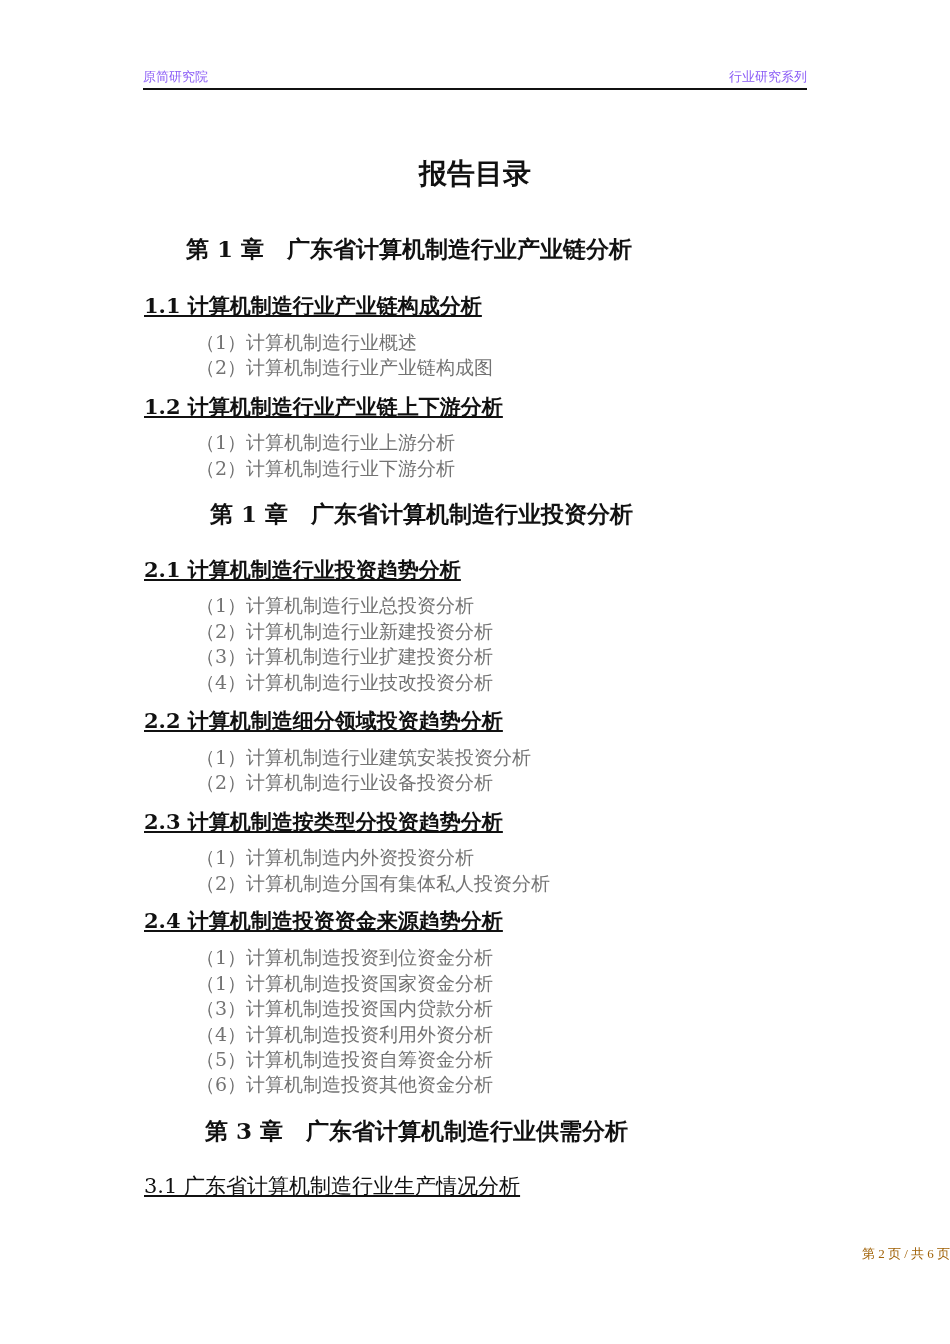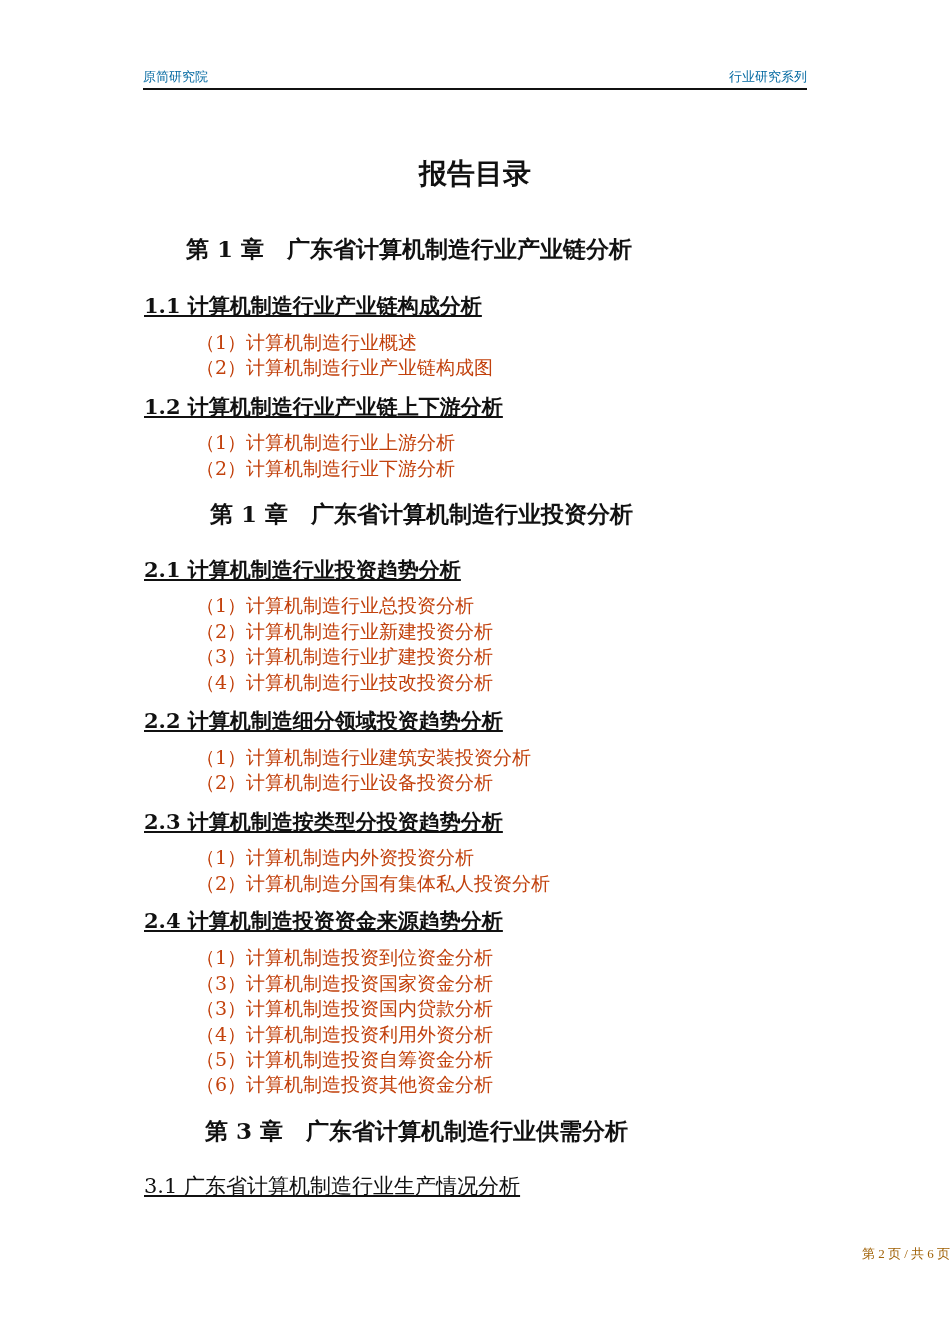--- a/index.html
+++ b/index.html
@@ -1,25 +1,25 @@
 <!DOCTYPE html>
 <html><head>
 <meta charset="utf-8">
 <style>
   html, body { margin: 0; padding: 0; background: #ffffff; }
   body { width: 950px; height: 1344px; position: relative; overflow: hidden; color: #111; }
   .page-header { position: absolute; left: 143px; top: 66px; width: 664px; height: 22px; border-bottom: 2px solid #111; }
-  .hdr-left, .hdr-right { position: absolute; top: 2px; font-family: "DejaVu Sans", sans-serif; font-size: 13px; color: #0369a1; }
+  .hdr-left, .hdr-right { position: absolute; top: 2px; font-family: "DejaVu Sans", sans-serif; font-size: 13px; color: #8b5cf6; }
   .hdr-left { left: 0; }
   .hdr-right { right: 0; }
   .doc-title { position: absolute; left: 0; width: 950px; top: 155px; text-align: center; font-family: "DejaVu Serif", serif; font-size: 28px; font-weight: bold; }
   .chapter { position: absolute; left: 0; width: 818px; text-align: center; font-family: "DejaVu Serif", serif; font-size: 23px; font-weight: bold; white-space: nowrap; }
   .section { position: absolute; left: 144px; font-family: "DejaVu Serif", serif; font-size: 21px; font-weight: bold; white-space: nowrap; text-decoration: underline; }
   .section.light { font-weight: normal; }
-  .item { position: absolute; left: 196px; font-family: "DejaVu Serif", serif; font-size: 19px; color: #c2410c; white-space: nowrap; line-height: 25px; }
+  .item { position: absolute; left: 196px; font-family: "DejaVu Serif", serif; font-size: 19px; color: #737373; white-space: nowrap; line-height: 25px; }
   .footer { position: absolute; left: 0; width: 950px; top: 1245px; text-align: right; font-family: Liberation Serif, serif; font-size: 13px; color: #a16207; }
 </style>
 </head>
 <body>
 
 <div class="page-header">
   <span class="hdr-left">原简研究院</span>
   <span class="hdr-right">行业研究系列</span>
 </div>
 
@@ -46,21 +46,21 @@
 <div class="section" style="top:707px;">2.2 计算机制造细分领域投资趋势分析</div>
 <div class="item" style="top:745px;">（1）计算机制造行业建筑安装投资分析</div>
 <div class="item" style="top:770px;">（2）计算机制造行业设备投资分析</div>
 
 <div class="section" style="top:808px;">2.3 计算机制造按类型分投资趋势分析</div>
 <div class="item" style="top:845px;">（1）计算机制造内外资投资分析</div>
 <div class="item" style="top:871px;">（2）计算机制造分国有集体私人投资分析</div>
 
 <div class="section" style="top:907px;">2.4 计算机制造投资资金来源趋势分析</div>
 <div class="item" style="top:945px;">（1）计算机制造投资到位资金分析</div>
-<div class="item" style="top:971px;">（3）计算机制造投资国家资金分析</div>
+<div class="item" style="top:971px;">（1）计算机制造投资国家资金分析</div>
 <div class="item" style="top:996px;">（3）计算机制造投资国内贷款分析</div>
 <div class="item" style="top:1022px;">（4）计算机制造投资利用外资分析</div>
 <div class="item" style="top:1047px;">（5）计算机制造投资自筹资金分析</div>
 <div class="item" style="top:1072px;">（6）计算机制造投资其他资金分析</div>
 
 <div class="chapter" style="top:1116px; padding-left:15px; box-sizing:border-box;">第 3 章　广东省计算机制造行业供需分析</div>
 
 <div class="section light" style="top:1172px;">3.1 广东省计算机制造行业生产情况分析</div>
 
 <div class="footer">第 2 页 / 共 6 页</div>

